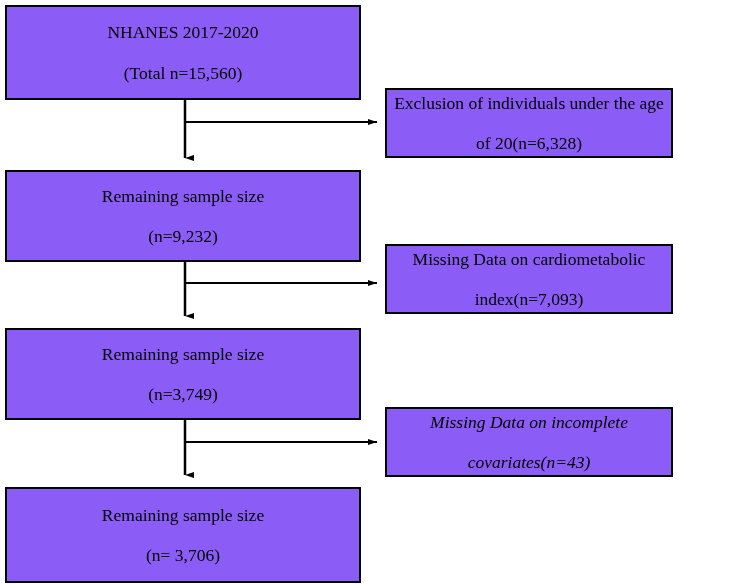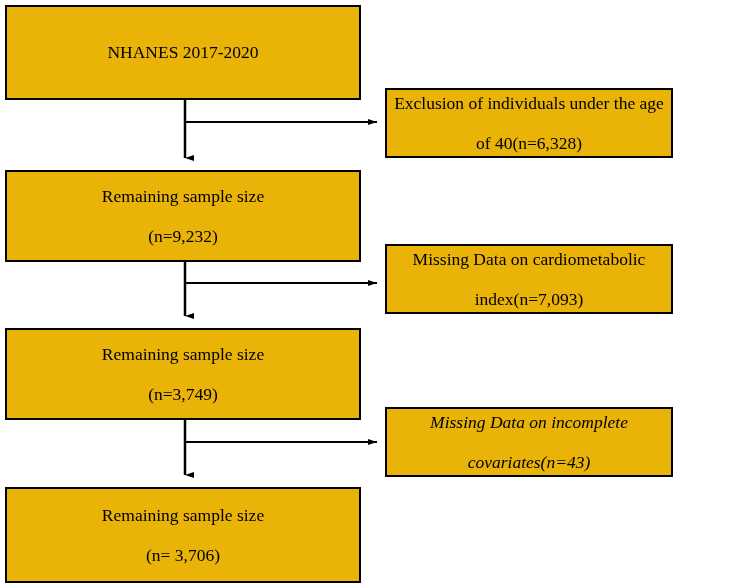--- a/index.html
+++ b/index.html
@@ -24,21 +24,21 @@
     left: 0;
     top: 0;
     width: 744px;
     height: 586px;
     pointer-events: none;
   }
   .node {
     position: absolute;
     box-sizing: border-box;
     border: 2.5px solid #000000;
-    background: #eab308;
+    background: #8b5cf6;
     display: flex;
     flex-direction: column;
     align-items: center;
     justify-content: center;
     text-align: center;
     font-size: 17.5px;
     line-height: 1.05;
     color: #000000;
   }
   .node .line1 {
@@ -101,40 +101,41 @@
       <line x1="185" y1="420" x2="185" y2="475" stroke="#000000" stroke-width="2.5" marker-end="url(#arrow-down)"></line>
     </g>
 
     <g>
       <line x1="185" y1="442" x2="377" y2="442" stroke="#000000" stroke-width="2" marker-end="url(#arrow-right)"></line>
     </g>
   </svg>
 
   <div class="node main-node" id="node-source">
     <span class="line1">NHANES 2017-2020</span>
+    <span class="line2">(Total n=15,560)</span>
   </div>
 
   <div class="node main-node" id="node-remain-1">
     <span class="line1">Remaining sample size</span>
     <span class="line2">(n=9,232)</span>
   </div>
 
   <div class="node main-node" id="node-remain-2">
     <span class="line1">Remaining sample size</span>
     <span class="line2">(n=3,749)</span>
   </div>
 
   <div class="node main-node" id="node-remain-3">
     <span class="line1">Remaining sample size</span>
     <span class="line2">(n= 3,706)</span>
   </div>
 
   <div class="node excl-node" id="node-exclude-1">
     <span class="line1">Exclusion of individuals under the age</span>
-    <span class="line2">of 40(n=6,328)</span>
+    <span class="line2">of 20(n=6,328)</span>
   </div>
 
   <div class="node excl-node" id="node-exclude-2">
     <span class="line1">Missing Data on cardiometabolic</span>
     <span class="line2">index(n=7,093)</span>
   </div>
 
   <div class="node excl-node" id="node-exclude-3">
     <span class="line1">Missing Data on incomplete</span>
     <span class="line2">covariates(n=43)</span>

